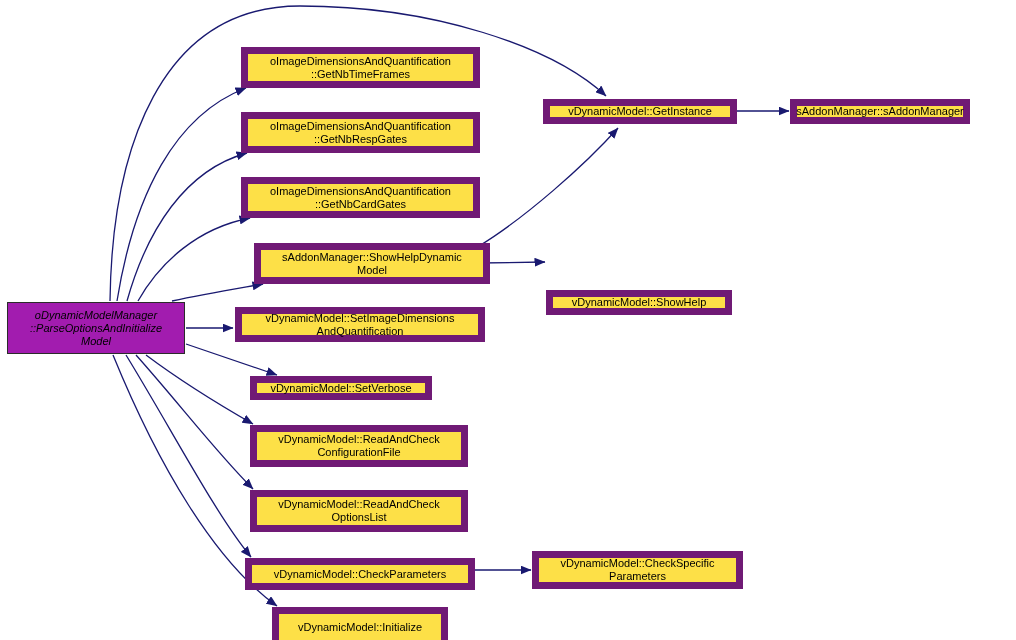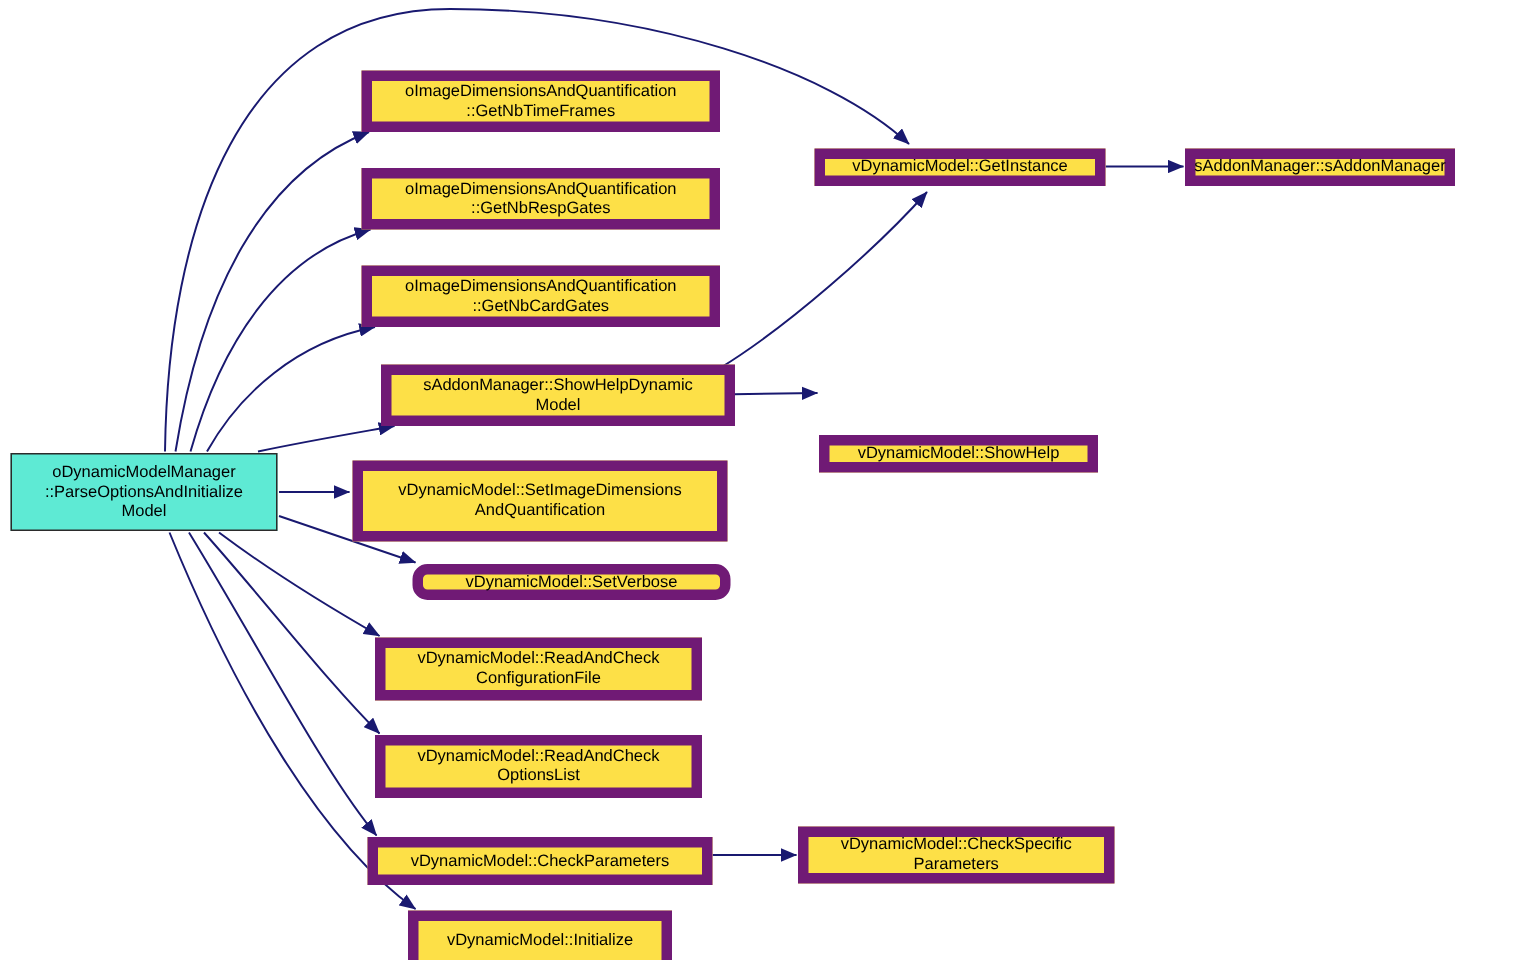--- a/index.html
+++ b/index.html
@@ -31,22 +31,23 @@
     font-size: 11px;
     line-height: 13px;
     text-align: center;
     white-space: pre-line;
     display: flex;
     align-items: center;
     justify-content: center;
     cursor: pointer;
   }
   .node.highlighted {
-    background: #5eead4;
+    background: #a21caf;
     border: 1.5px solid #2b2b2b;
+    font-style: italic;
   }
   path.edge {
     fill: none;
     stroke: #191970;
     stroke-width: 1.3px;
   }
 </style>
 </head>
 <body>
 
@@ -80,23 +81,23 @@
 ::ParseOptionsAndInitialize
 Model</div>
       <div class="node" style="left: 241px; top: 47px; width: 239px; height: 41px;">oImageDimensionsAndQuantification
 ::GetNbTimeFrames</div>
       <div class="node" style="left: 241px; top: 112px; width: 239px; height: 41px;">oImageDimensionsAndQuantification
 ::GetNbRespGates</div>
       <div class="node" style="left: 241px; top: 177px; width: 239px; height: 41px;">oImageDimensionsAndQuantification
 ::GetNbCardGates</div>
       <div class="node" style="left: 254px; top: 243px; width: 236px; height: 41px;">sAddonManager::ShowHelpDynamic
 Model</div>
-      <div class="node" style="left: 235px; top: 307px; width: 250px; height: 54px;">vDynamicModel::SetImageDimensions
+      <div class="node" style="left: 235px; top: 307px; width: 250px; height: 35px;">vDynamicModel::SetImageDimensions
 AndQuantification</div>
-      <div class="node" style="left: 275px; top: 376px; width: 212px; height: 24px; border-radius: 10px;">vDynamicModel::SetVerbose</div>
+      <div class="node" style="left: 250px; top: 376px; width: 182px; height: 24px;">vDynamicModel::SetVerbose</div>
       <div class="node" style="left: 250px; top: 425px; width: 218px; height: 42px;">vDynamicModel::ReadAndCheck
 ConfigurationFile</div>
       <div class="node" style="left: 250px; top: 490px; width: 218px; height: 42px;">vDynamicModel::ReadAndCheck
 OptionsList</div>
       <div class="node" style="left: 245px; top: 558px; width: 230px; height: 32px;">vDynamicModel::CheckParameters</div>
       <div class="node" style="left: 272px; top: 607px; width: 176px; height: 41px;">vDynamicModel::Initialize</div>
       <div class="node" style="left: 543px; top: 99px; width: 194px; height: 25px;">vDynamicModel::GetInstance</div>
       <div class="node" style="left: 790px; top: 99px; width: 180px; height: 25px;">sAddonManager::sAddonManager</div>
       <div class="node" style="left: 546px; top: 250px; width: 186px; height: 25px; margin-top: 40px;">vDynamicModel::ShowHelp</div>
       <div class="node" style="left: 532px; top: 551px; width: 211px; height: 38px;">vDynamicModel::CheckSpecific

